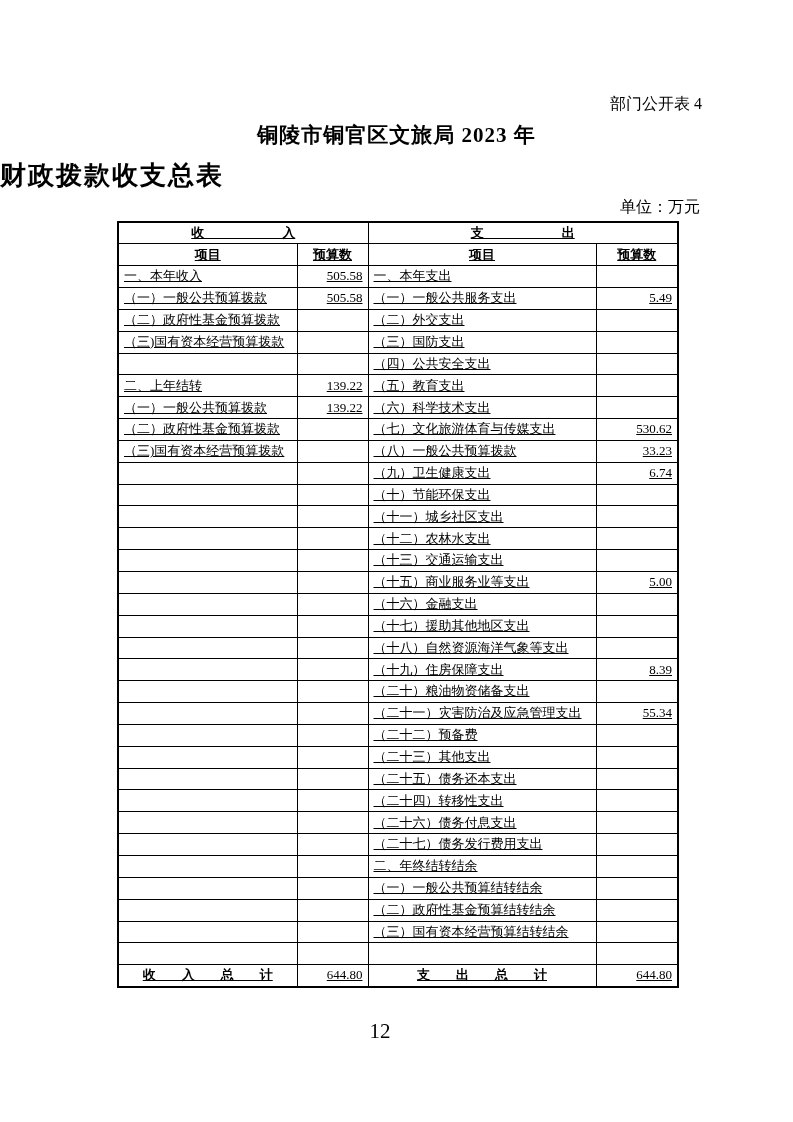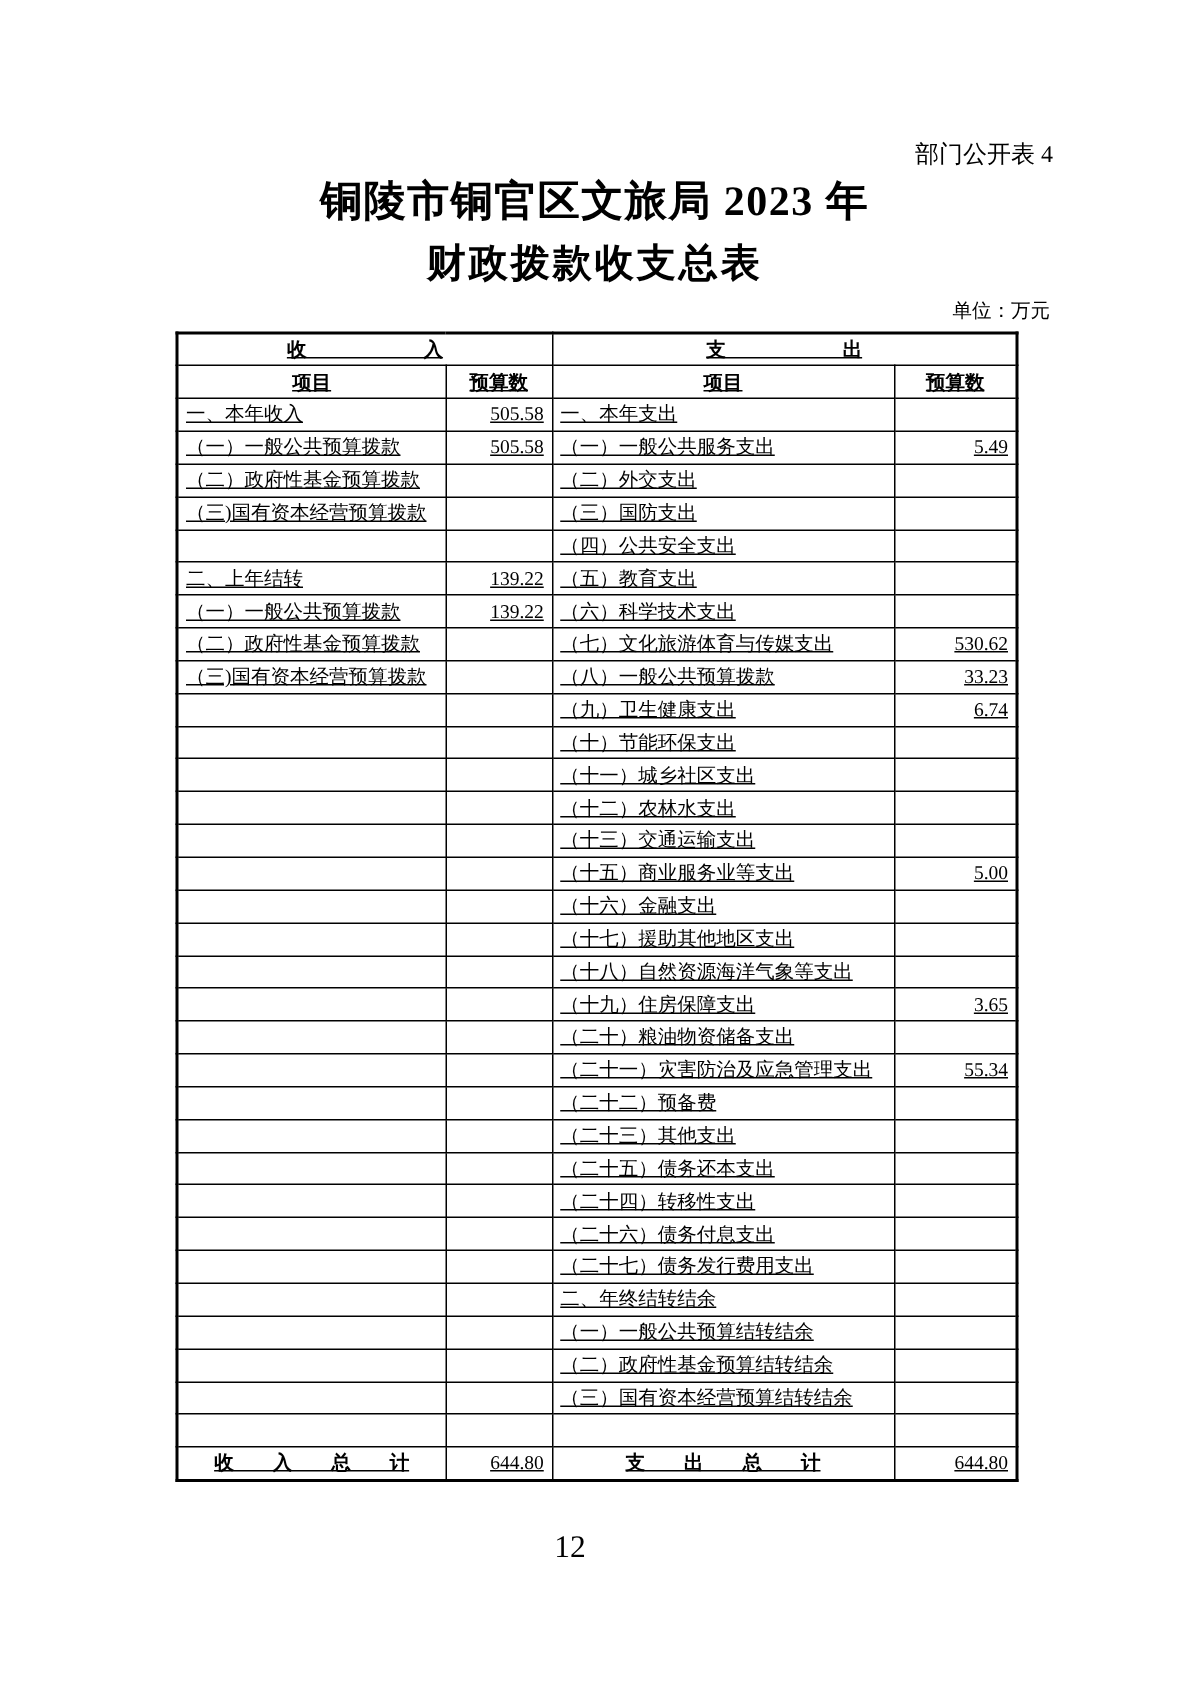--- a/index.html
+++ b/index.html
@@ -11,31 +11,31 @@
     font-family: "Liberation Serif", "DejaVu Serif", serif;
     position: relative;
     overflow: hidden;
   }
   .doc-label {
     position: absolute; top: 96px; right: 91px;
     font-size: 16px; line-height: 16px;
   }
   .title-line1 {
     position: absolute; top: 119px; left: 0; width: 793px;
-    text-align: center; font-size: 28px; font-weight: bold; line-height: 32px;
+    text-align: center; font-size: 21px; font-weight: bold; line-height: 32px;
     letter-spacing: 1px;
   }
   .title-line2 {
     position: absolute; top: 160px; left: 0; width: 793px;
-    text-align: center; font-size: 26px; font-weight: bold; line-height: 32px;
+    text-align: left; font-size: 26px; font-weight: bold; line-height: 32px;
     letter-spacing: 2px;
   }
   .unit-note {
     position: absolute; top: 199px; right: 93px;
-    font-size: 13px; line-height: 16px;
+    font-size: 16px; line-height: 16px;
   }
   table.budget {
     position: absolute; left: 117px; top: 221px;
     width: 560px;
     border-collapse: collapse;
     table-layout: fixed;
     border: 2px solid #000;
     text-decoration: underline;
   }
   table.budget th, table.budget td {
@@ -193,21 +193,21 @@
       <tr>
         <td class="item"></td>
         <td class="val"></td>
         <td class="item">（十八）自然资源海洋气象等支出</td>
         <td class="val"></td>
       </tr>
       <tr>
         <td class="item"></td>
         <td class="val"></td>
         <td class="item">（十九）住房保障支出</td>
-        <td class="val">3.65</td>
+        <td class="val">8.39</td>
       </tr>
       <tr>
         <td class="item"></td>
         <td class="val"></td>
         <td class="item">（二十）粮油物资储备支出</td>
         <td class="val"></td>
       </tr>
       <tr>
         <td class="item"></td>
         <td class="val"></td>

